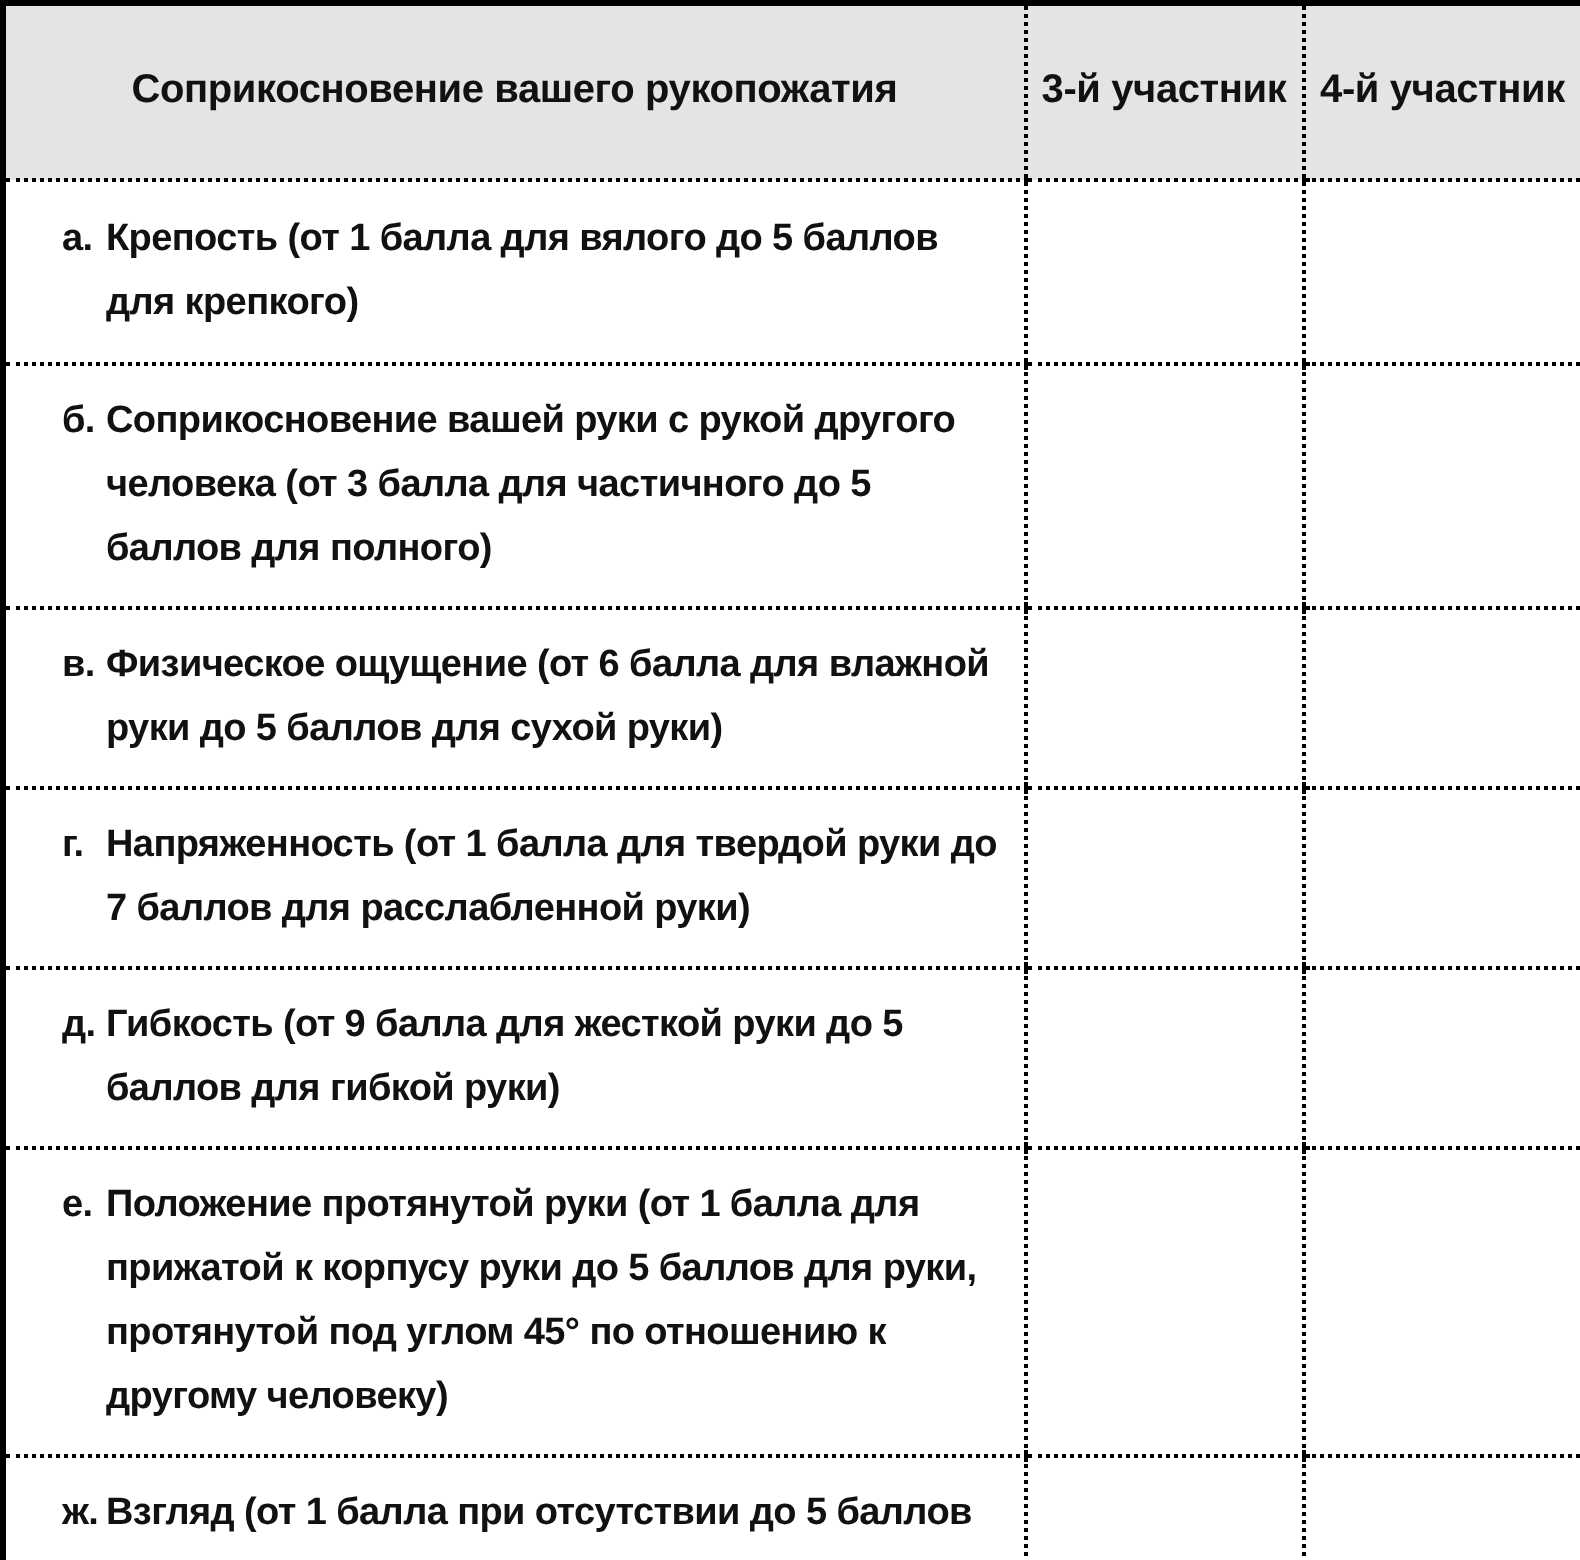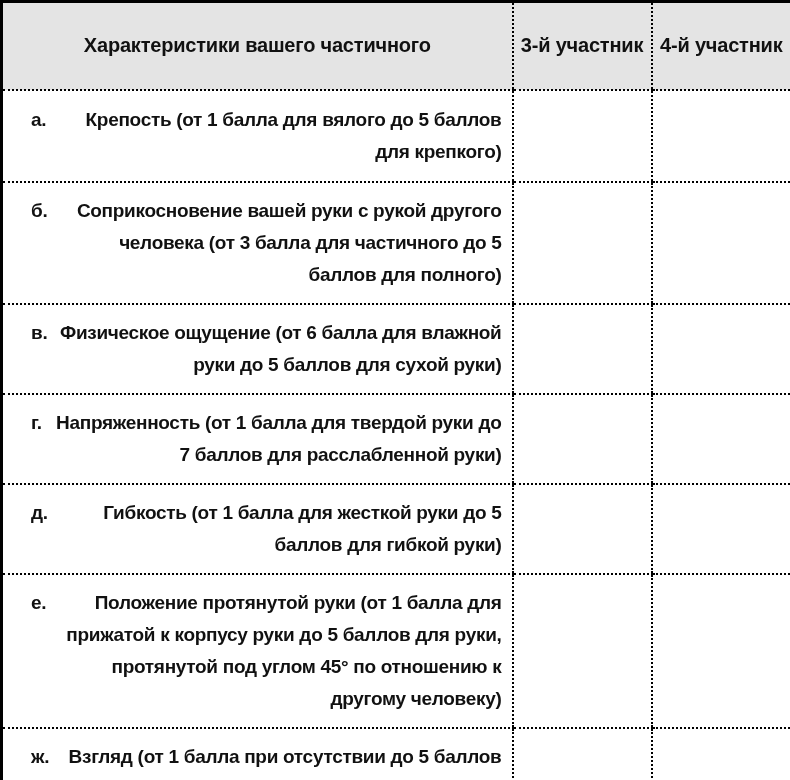--- a/index.html
+++ b/index.html
@@ -62,36 +62,35 @@
   .hang {
     display: flex;
     align-items: flex-start;
   }
   .hang .lbl {
     flex: 0 0 22px;
     white-space: nowrap;
   }
   .hang .txt {
     flex: 1 1 auto;
-    text-align: right;
   }
 </style>
 </head>
 <body>
 
 <div class="sheet">
   <table class="score-table">
     <colgroup>
       <col class="c-char">
       <col class="c-p1">
       <col class="c-p2">
     </colgroup>
     <thead>
       <tr style="height:88px;">
-        <th class="h-char">Характеристики вашего частичного</th>
+        <th class="h-char">Соприкосновение вашего рукопожатия</th>
         <th class="h-col">3-й участник</th>
         <th class="h-col">4-й участник</th>
       </tr>
     </thead>
     <tbody>
       <tr style="height:92px;">
         <td class="char">
           <div class="hang">
             <span class="lbl">а.</span>
             <span class="txt">Крепость (от 1 балла для вялого до 5 баллов для крепкого)</span>
@@ -127,21 +126,21 @@
             <span class="txt">Напряженность (от 1 балла для твердой руки до 7 баллов для расслабленной руки)</span>
           </div>
         </td>
         <td class="score"></td>
         <td class="score"></td>
       </tr>
       <tr style="height:83px;">
         <td class="char">
           <div class="hang">
             <span class="lbl">д.</span>
-            <span class="txt">Гибкость (от 1 балла для жесткой руки до 5 баллов для гибкой руки)</span>
+            <span class="txt">Гибкость (от 9 балла для жесткой руки до 5 баллов для гибкой руки)</span>
           </div>
         </td>
         <td class="score"></td>
         <td class="score"></td>
       </tr>
       <tr style="height:142px;">
         <td class="char">
           <div class="hang">
             <span class="lbl">е.</span>
             <span class="txt">Положение протянутой руки (от 1 балла для прижатой к корпусу руки до 5 баллов для руки, протянутой под углом 45° по отношению к другому человеку)</span>

